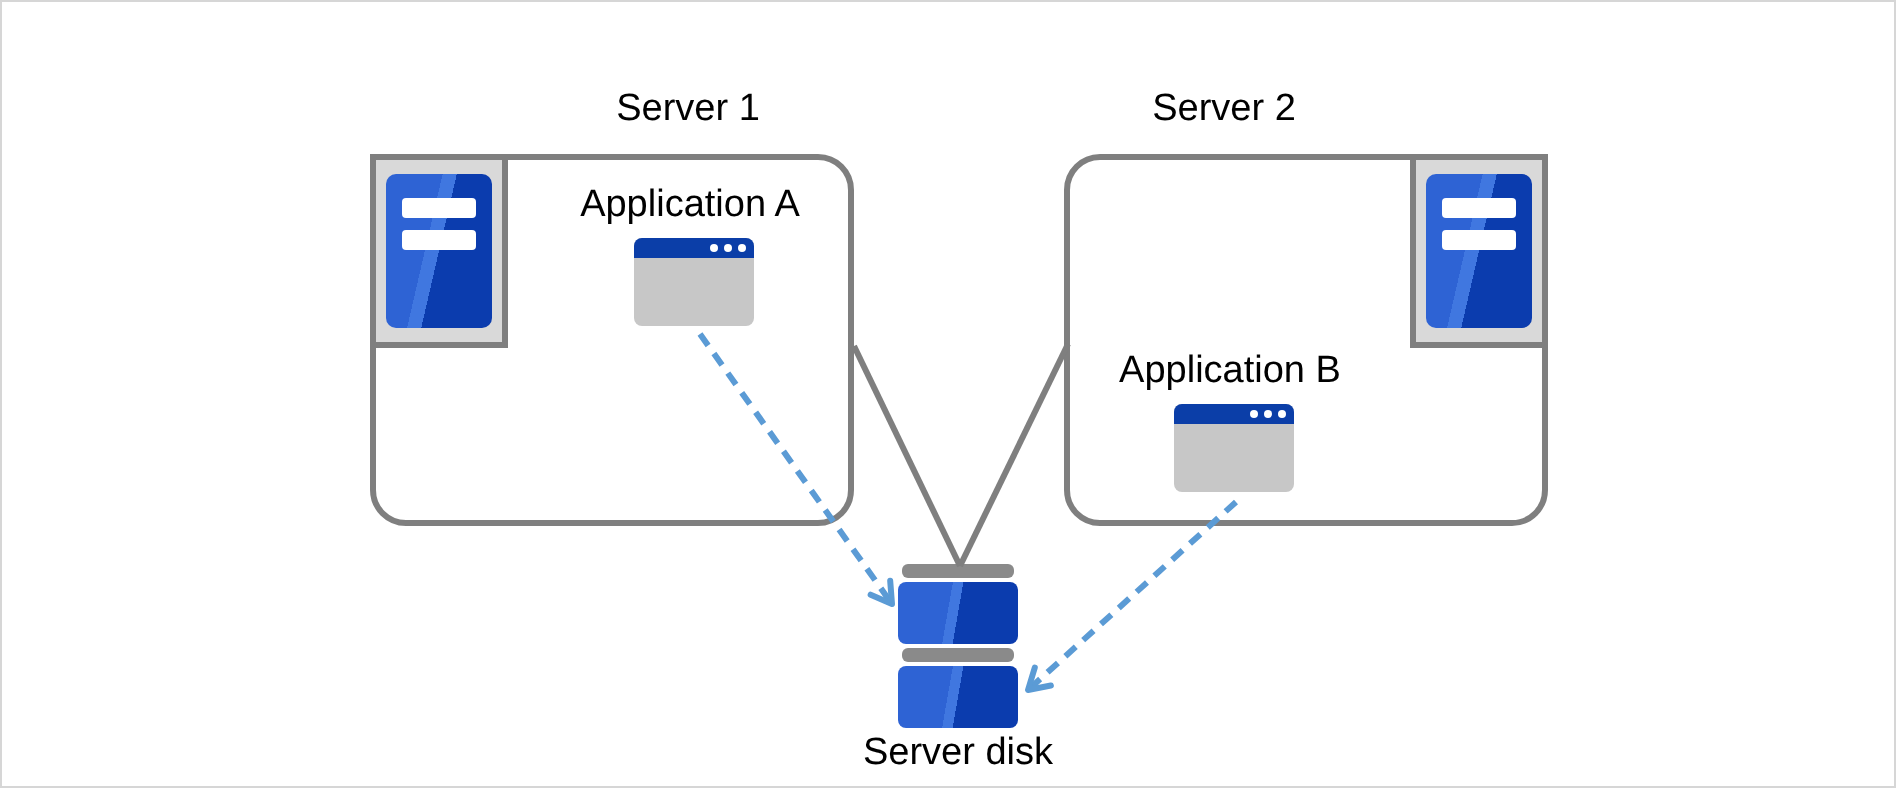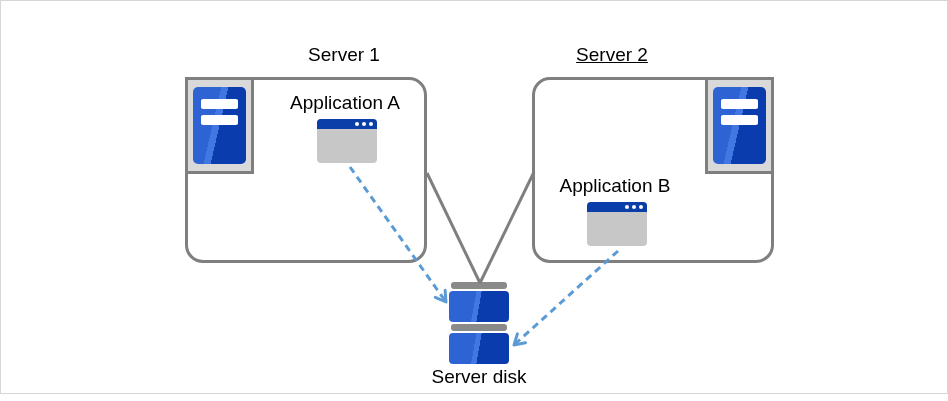--- a/index.html
+++ b/index.html
@@ -117,21 +117,21 @@
   </div>
 
   <div id="disk">
     <div class="disk-bar"></div>
     <div class="disk-body"></div>
     <div class="disk-bar mid"></div>
     <div class="disk-body"></div>
   </div>
 
   <div class="label" style="left:343px; top:43px;">Server 1</div>
-  <div class="label" style="left:611px; top:43px;text-decoration:underline;">Server 2</div>
+  <div class="label" style="left:611px; top:43px;">Server 2</div>
   <div class="label" style="left:344px; top:91px;">Application A</div>
   <div class="label" style="left:614px; top:174px;">Application B</div>
   <div class="label" style="left:478px; top:365px;">Server disk</div>
 
   <svg id="connector-layer" viewBox="0 0 948 401">
     <defs>
       <marker id="arrowOpen" markerUnits="userSpaceOnUse" markerWidth="16" markerHeight="16" refX="13" refY="8" orient="auto">
         <path class="arrowhead-path" d="M3,2 L13,8 L3,14"></path>
       </marker>
     </defs>

